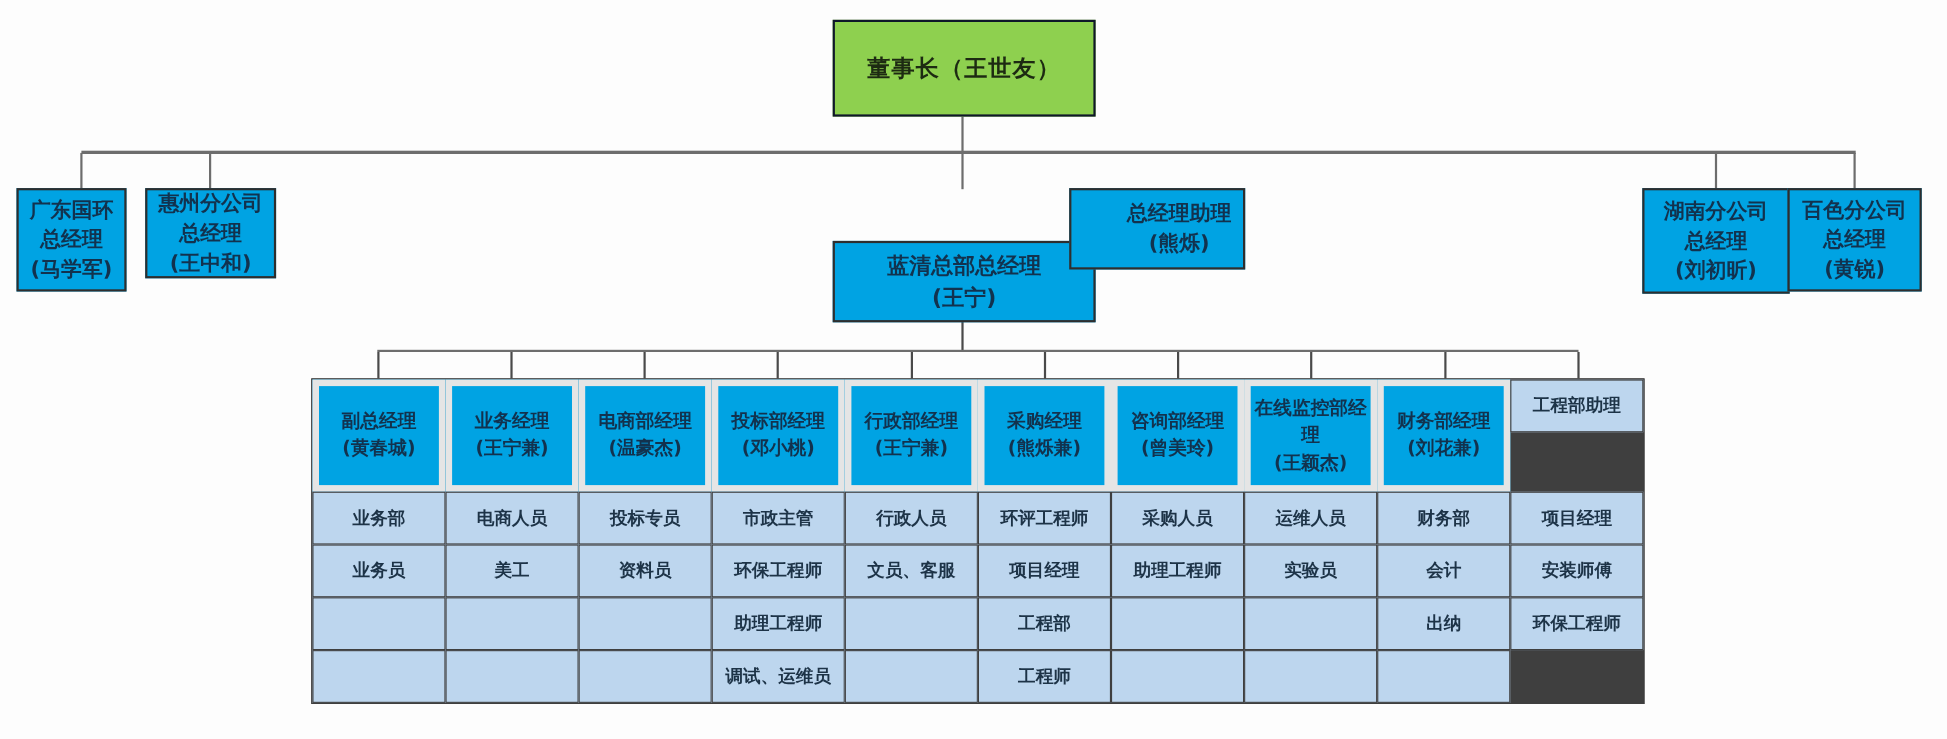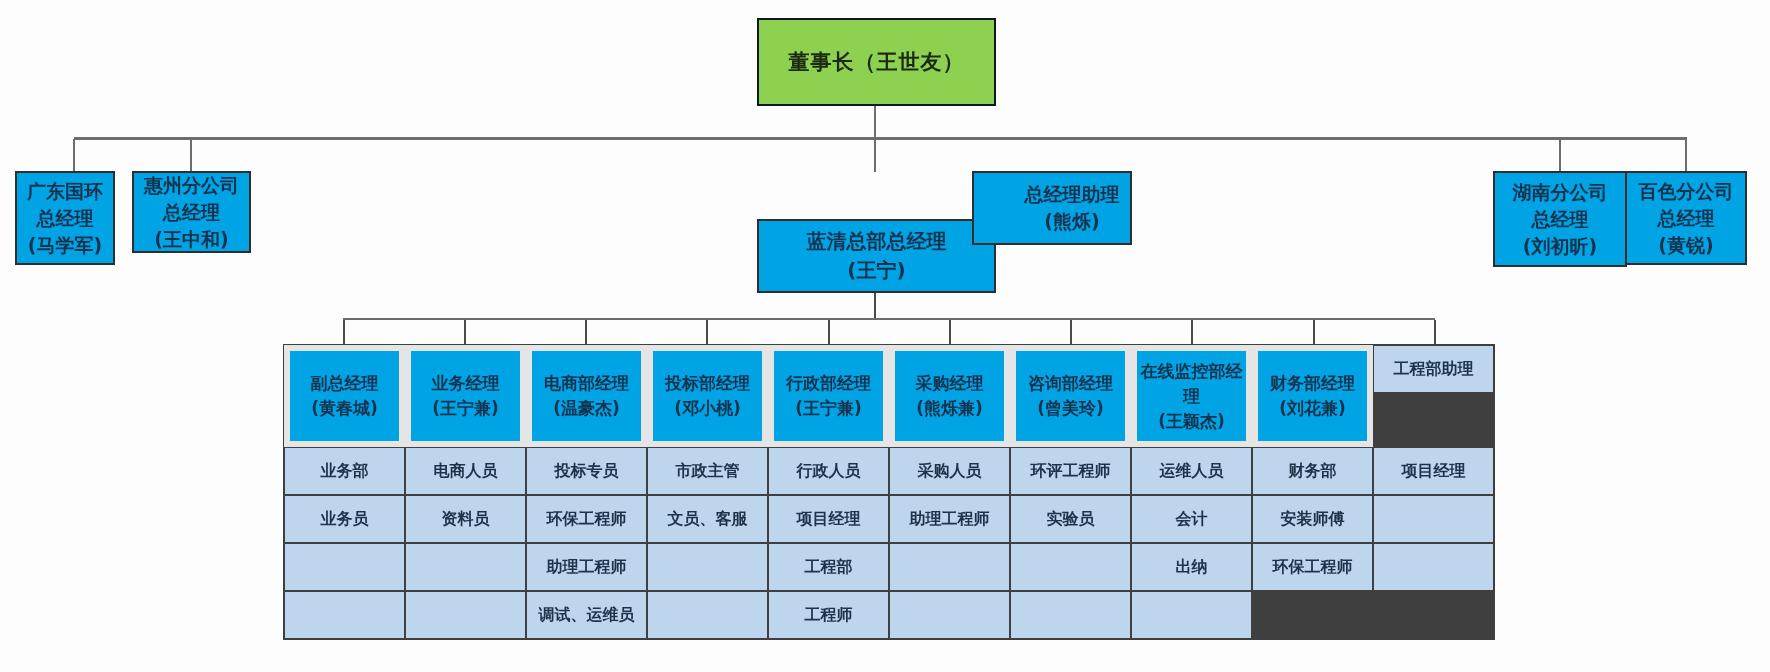--- a/index.html
+++ b/index.html
@@ -128,26 +128,27 @@
       <div class="th">
         <div>财务部经理</div>
         <div>(刘花兼)</div>
       </div>
       <div class="td">工程部助理</div>
       <div class="td">业务部</div>
       <div class="td">电商人员</div>
       <div class="td">投标专员</div>
       <div class="td">市政主管</div>
       <div class="td">行政人员</div>
+      <div class="td">环评工程师</div>
       <div class="td">采购人员</div>
-      <div class="td">环评工程师</div>
       <div class="td">运维人员</div>
       <div class="td">财务部</div>
       <div class="td">项目经理</div>
       <div class="td">业务员</div>
+      <div class="td">美工</div>
       <div class="td">资料员</div>
       <div class="td">环保工程师</div>
       <div class="td">文员、客服</div>
       <div class="td">项目经理</div>
       <div class="td">助理工程师</div>
       <div class="td">实验员</div>
       <div class="td">会计</div>
       <div class="td">安装师傅</div>
       <div class="td"></div>
       <div class="td"></div>

